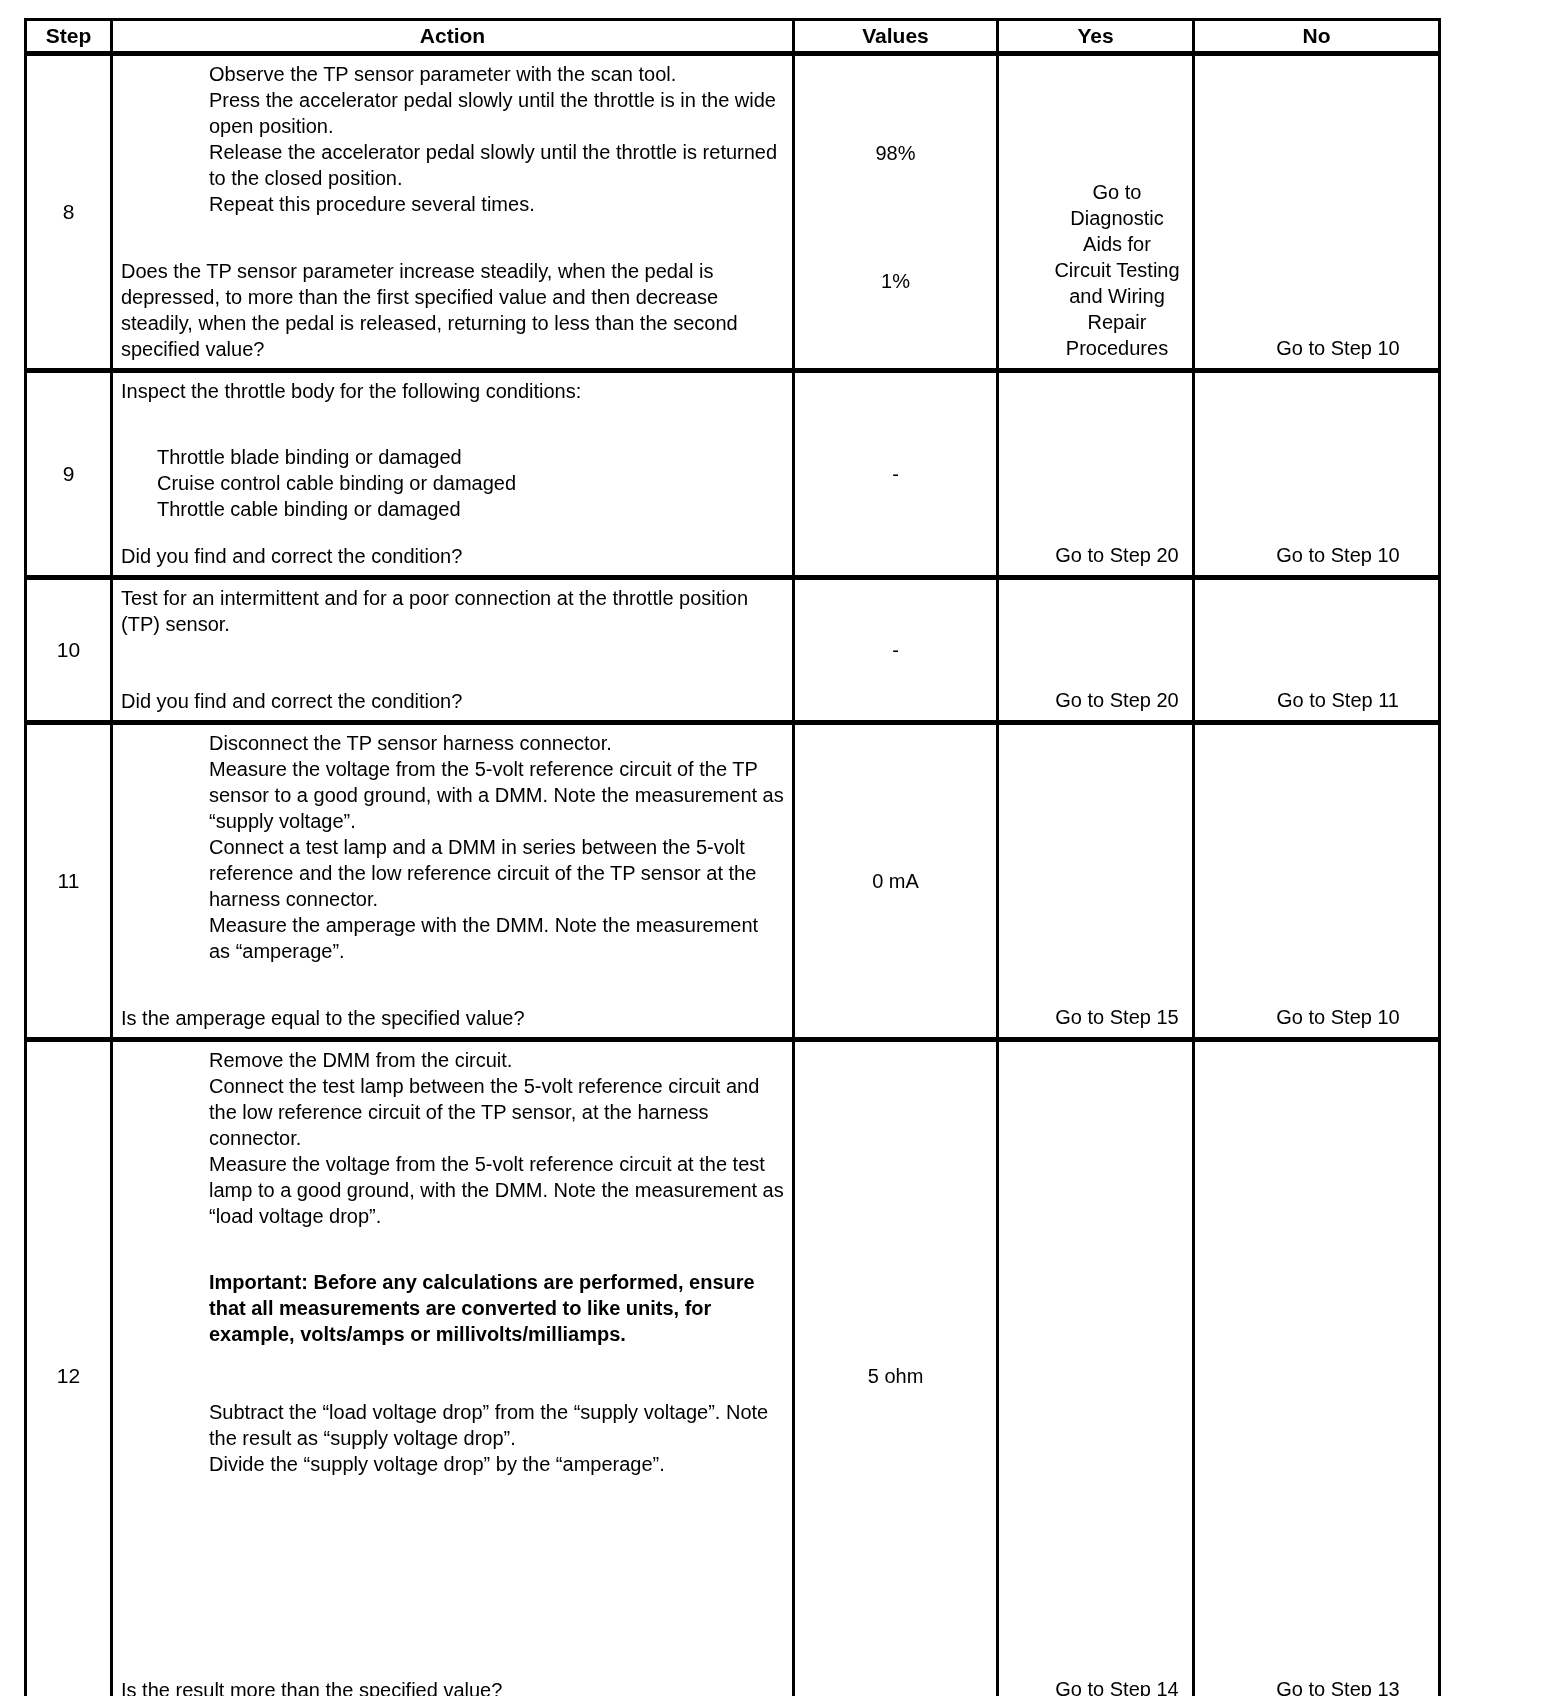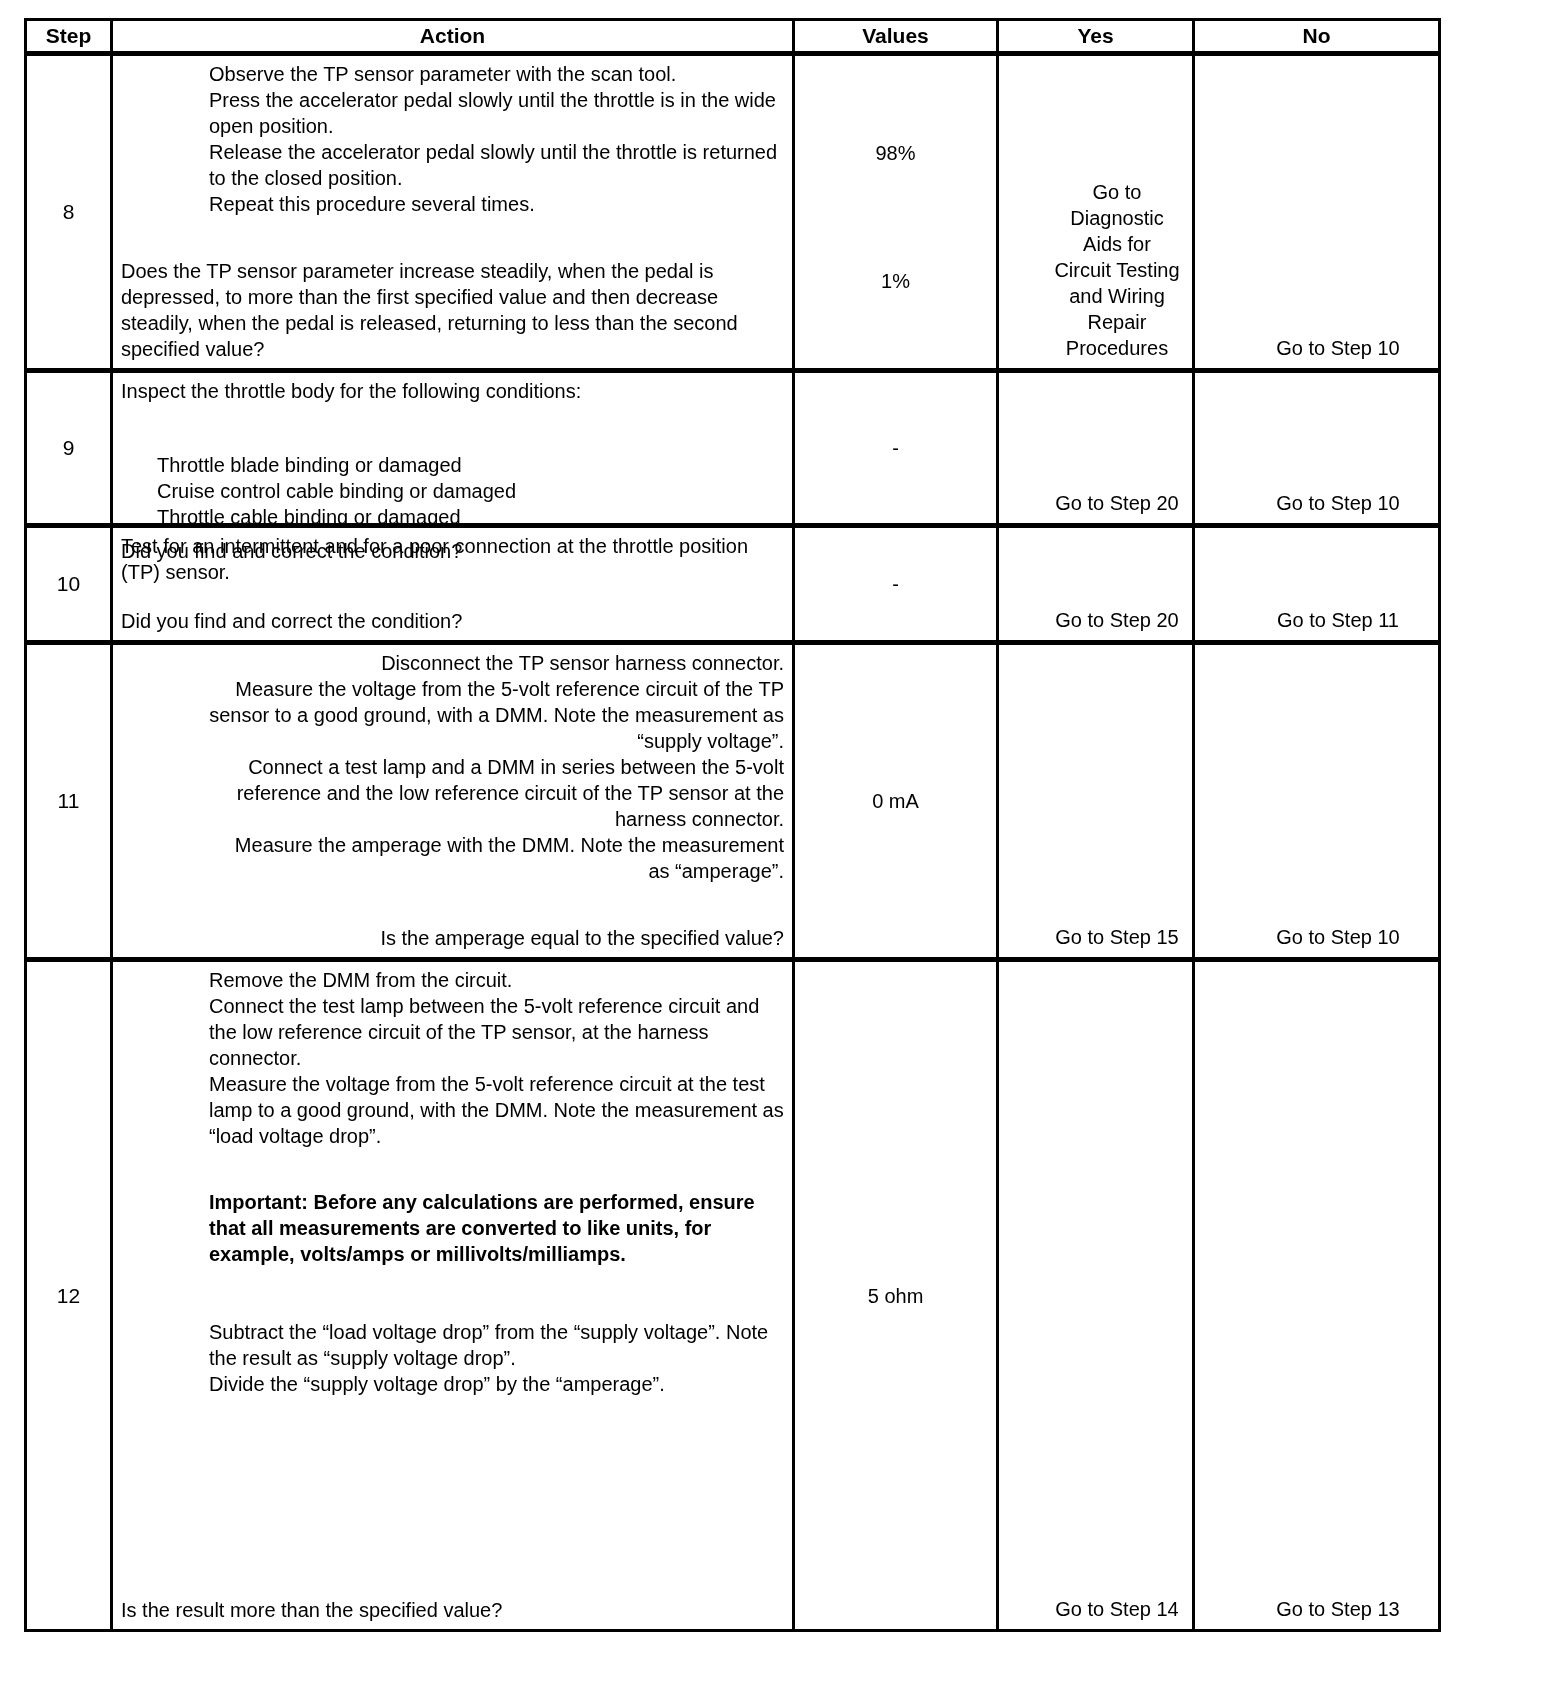--- a/index.html
+++ b/index.html
@@ -46,23 +46,23 @@
     font-size: 21px;
   }
   .action-wrap {
     display: flex;
     flex-direction: column;
     box-sizing: border-box;
     padding: 5px 8px 6px 8px;
     border-radius: 23px;
   }
   .h8  { height: 312px; }
-  .h9  { height: 150px; gap: 8px; }
-  .h10 { height: 112px; }
-  .h11 { height: 312px; text-align: right; }
+  .h9  { height: 202px; }
+  .h10 { height: 140px; }
+  .h11 { height: 312px; }
   .h12 { height: 667px; }
   .indent { margin-left: 88px; }
   .cond-list { margin: 40px 0 0 36px; }
   .important {
     font-weight: bold;
     margin-top: 40px;
   }
   .post-gap { margin-top: 52px; }
   .question { margin-top: auto; }
   td.values-cell {

